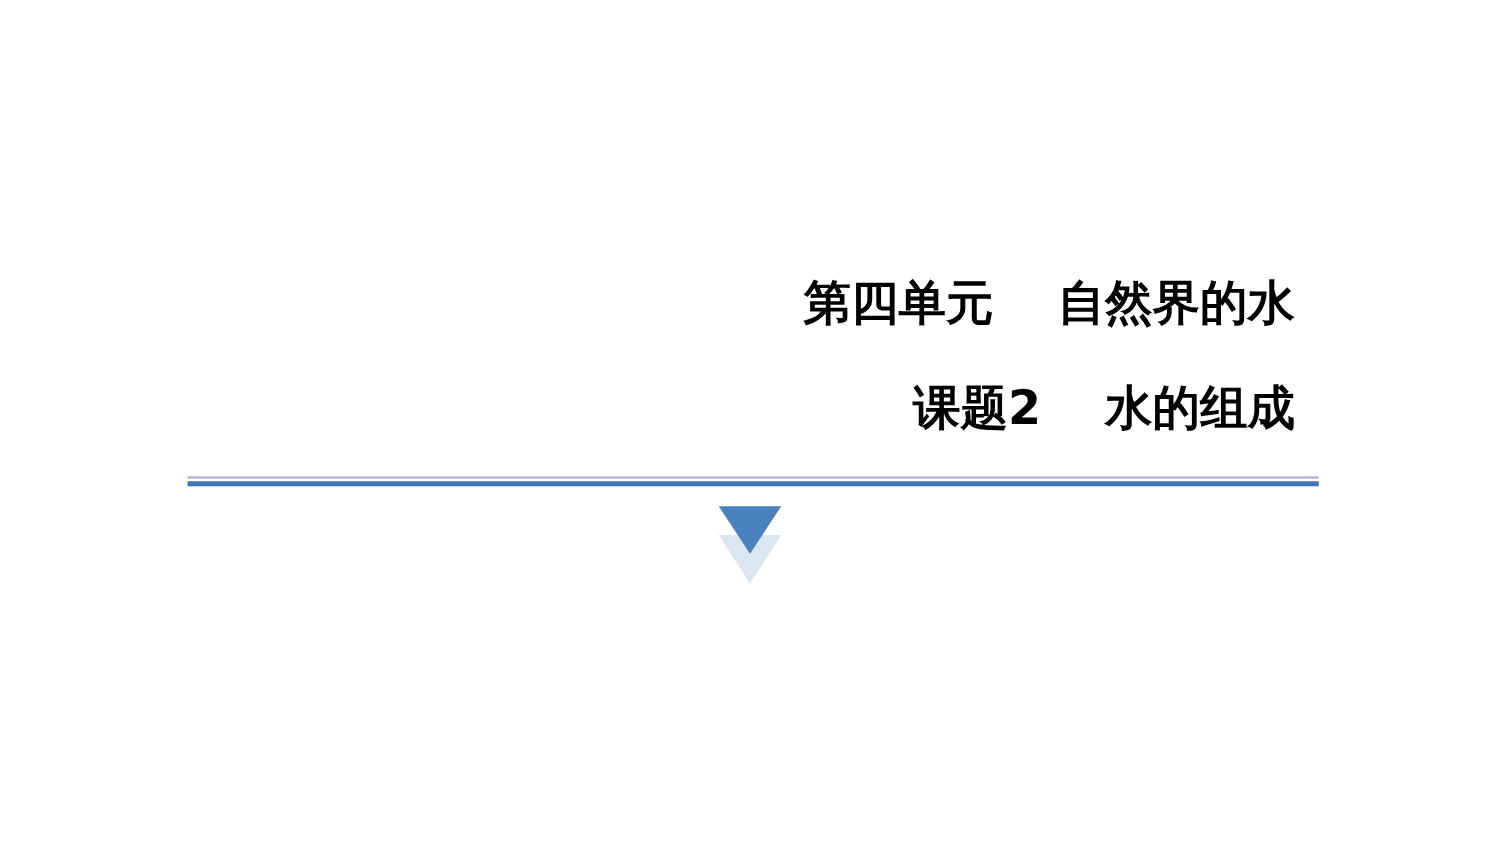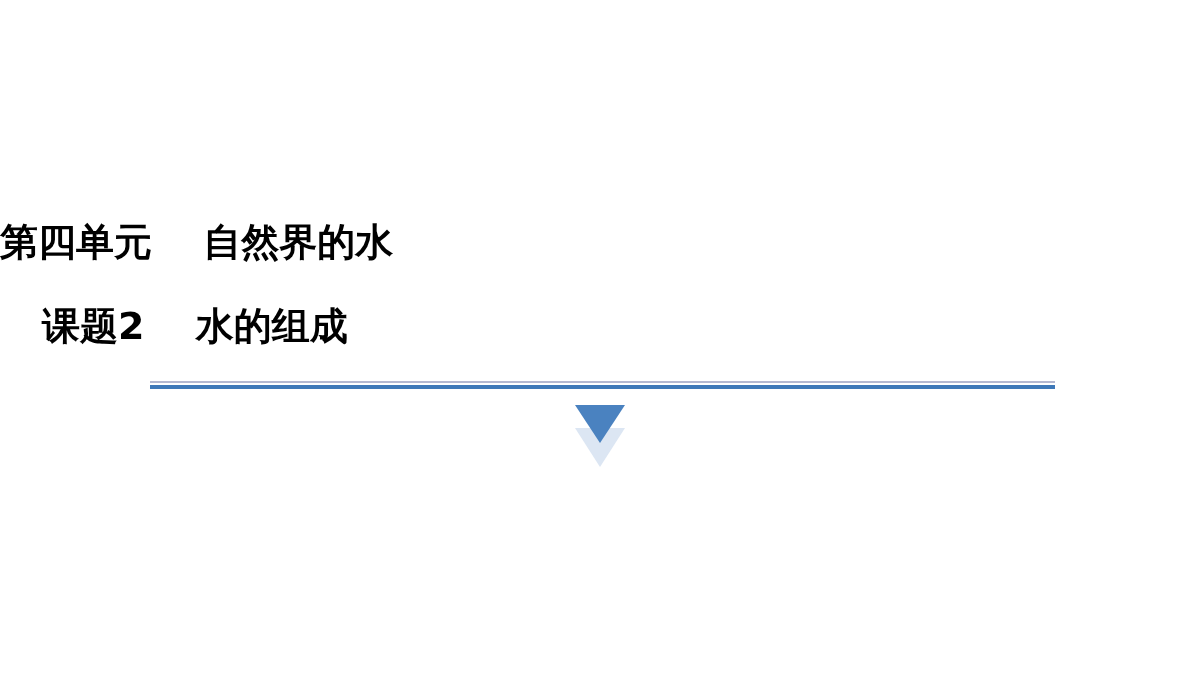--- a/index.html
+++ b/index.html
@@ -2,26 +2,26 @@
 <html><head>
 <meta charset="utf-8">
 <style>
   html, body { margin: 0; padding: 0; }
   body {
     width: 1200px; height: 675px; background: #ffffff;
     position: relative; overflow: hidden;
     font-family: "DejaVu Sans", "Liberation Sans", sans-serif;
   }
   .title {
-    position: absolute; left: 0; width: 1036px; text-align: left;
+    position: absolute; left: 0; width: 1036px; text-align: right;
     color: #000; font-weight: bold; font-size: 38px; line-height: 1;
     white-space: pre;
   }
   #t1 { top: 223px; }
-  #t2 { top: 307px; margin-left: 42px; }
+  #t2 { top: 307px; }
   .rule-thin {
     position: absolute; left: 150px; width: 905px; top: 381px; height: 2px;
     background: #b4b8d0;
   }
   .rule-thick {
     position: absolute; left: 150px; width: 905px; top: 385px; height: 4px;
     background: #3e78b8;
   }
   .tri {
     position: absolute; width: 0; height: 0;

